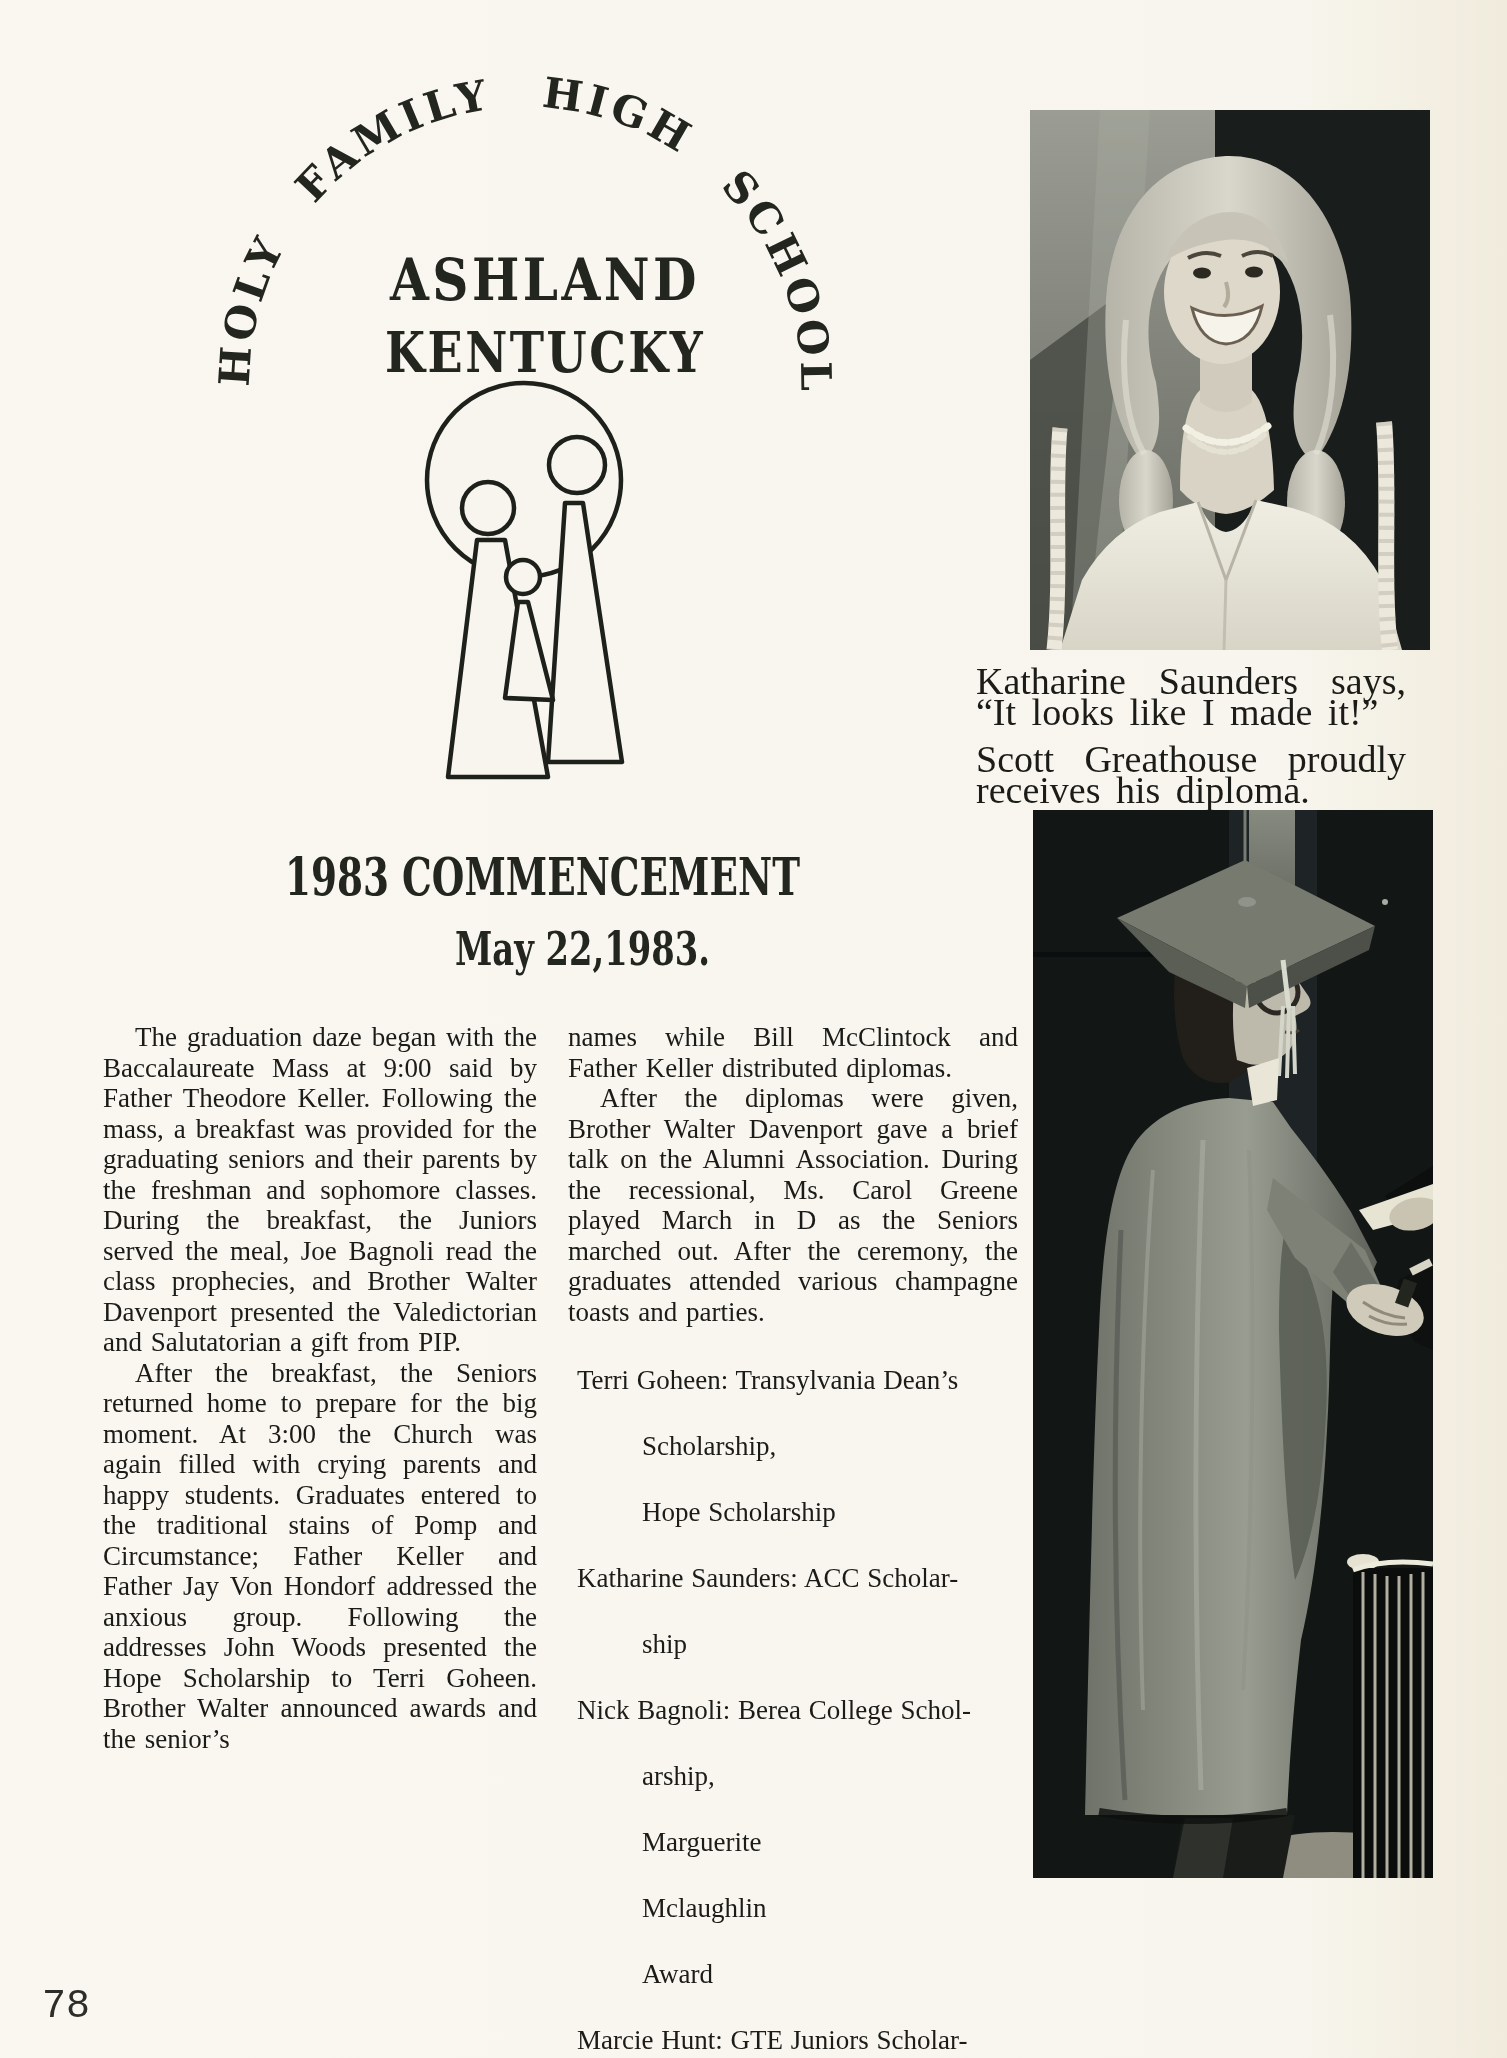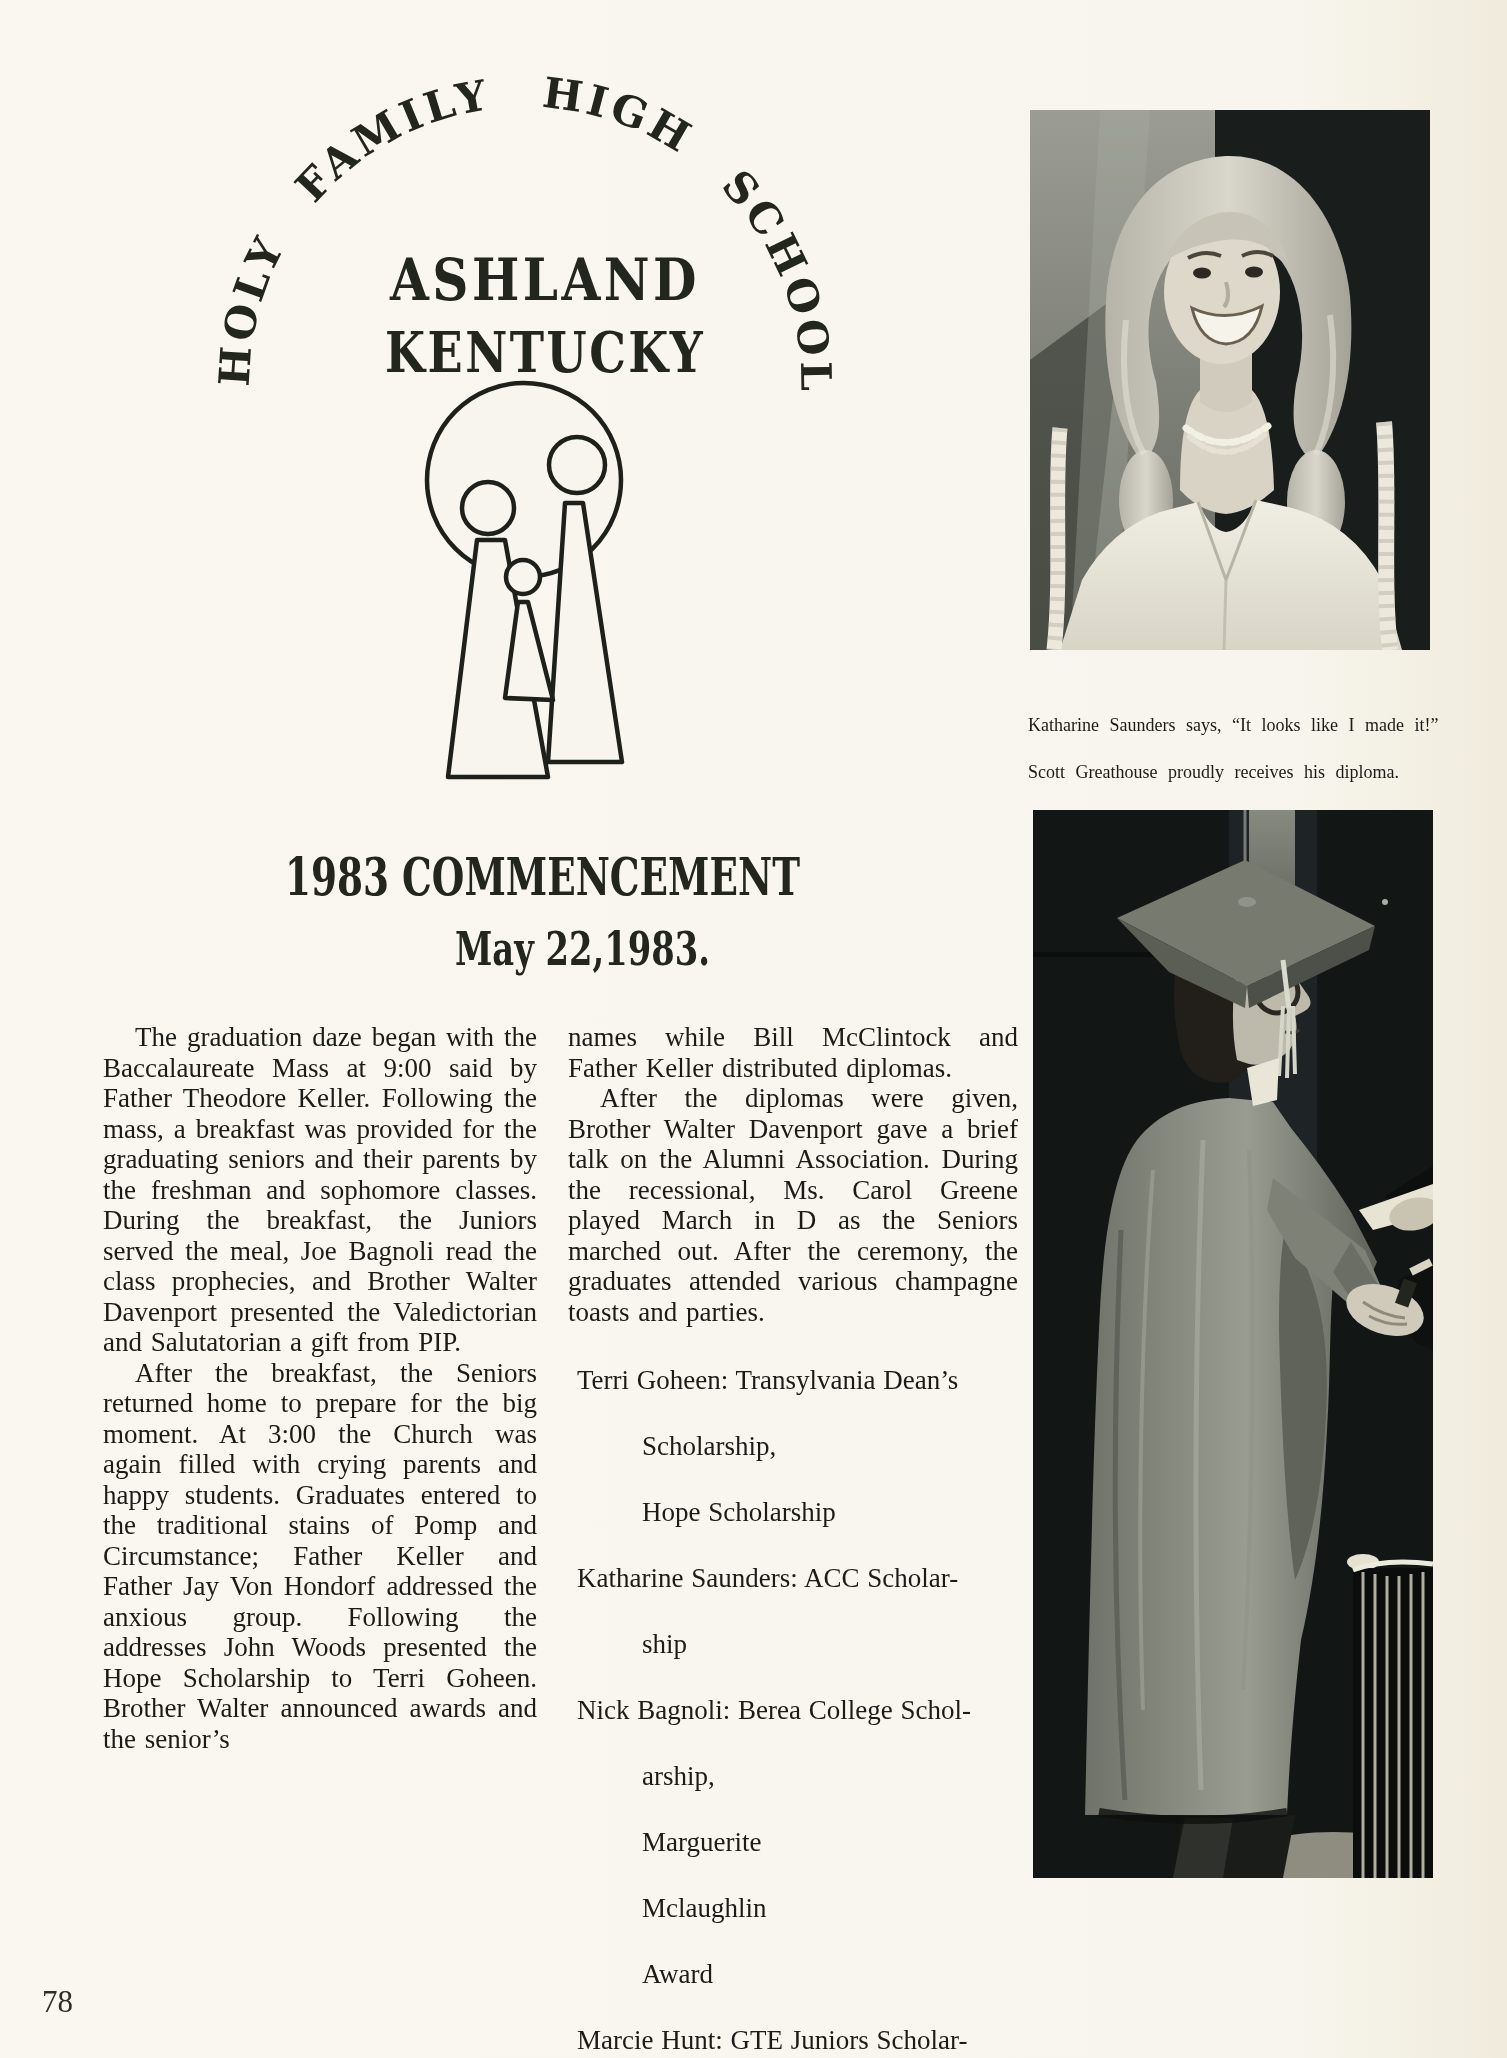--- a/index.html
+++ b/index.html
@@ -17,26 +17,26 @@
   .col-left{left:103px;top:1022px;width:434px;}
   .col-right{left:568px;top:1022px;width:450px;}
   .col p{margin:0;text-align:justify;}
   .col p.ind{text-indent:32px;}
 
   .awards{margin-top:38px;font-size:27px;line-height:31px;word-spacing:1px;}
   .aw-line{padding-left:9px;white-space:nowrap;margin-top:35px;}
   .aw-line.ind{padding-left:74px;}
 
   
-  .captions{position:absolute;left:1028px;top:666px;width:430px;
-            font-size:18px;line-height:31px;margin-top:44px;}
+  .captions{position:absolute;left:976px;top:666px;width:430px;
+            font-size:38px;line-height:31px;}
   .captions p{margin:0 0 16px 0;text-align:justify;word-spacing:6px;}
 
   .pagenum{position:absolute;left:42px;top:1984px;
-           font-family:Liberation Serif, serif;font-size:31px;color:#2d2d2a;}
+           font-family:Liberation Mono, monospace;font-size:40px;color:#2d2d2a;}
 
   .photo{position:absolute;display:block;}
   #photo1{left:1030px;top:110px;}
   #photo2{left:1033px;top:810px;}
 </style>
 </head>
 <body>
 
 <div class="page">
 

